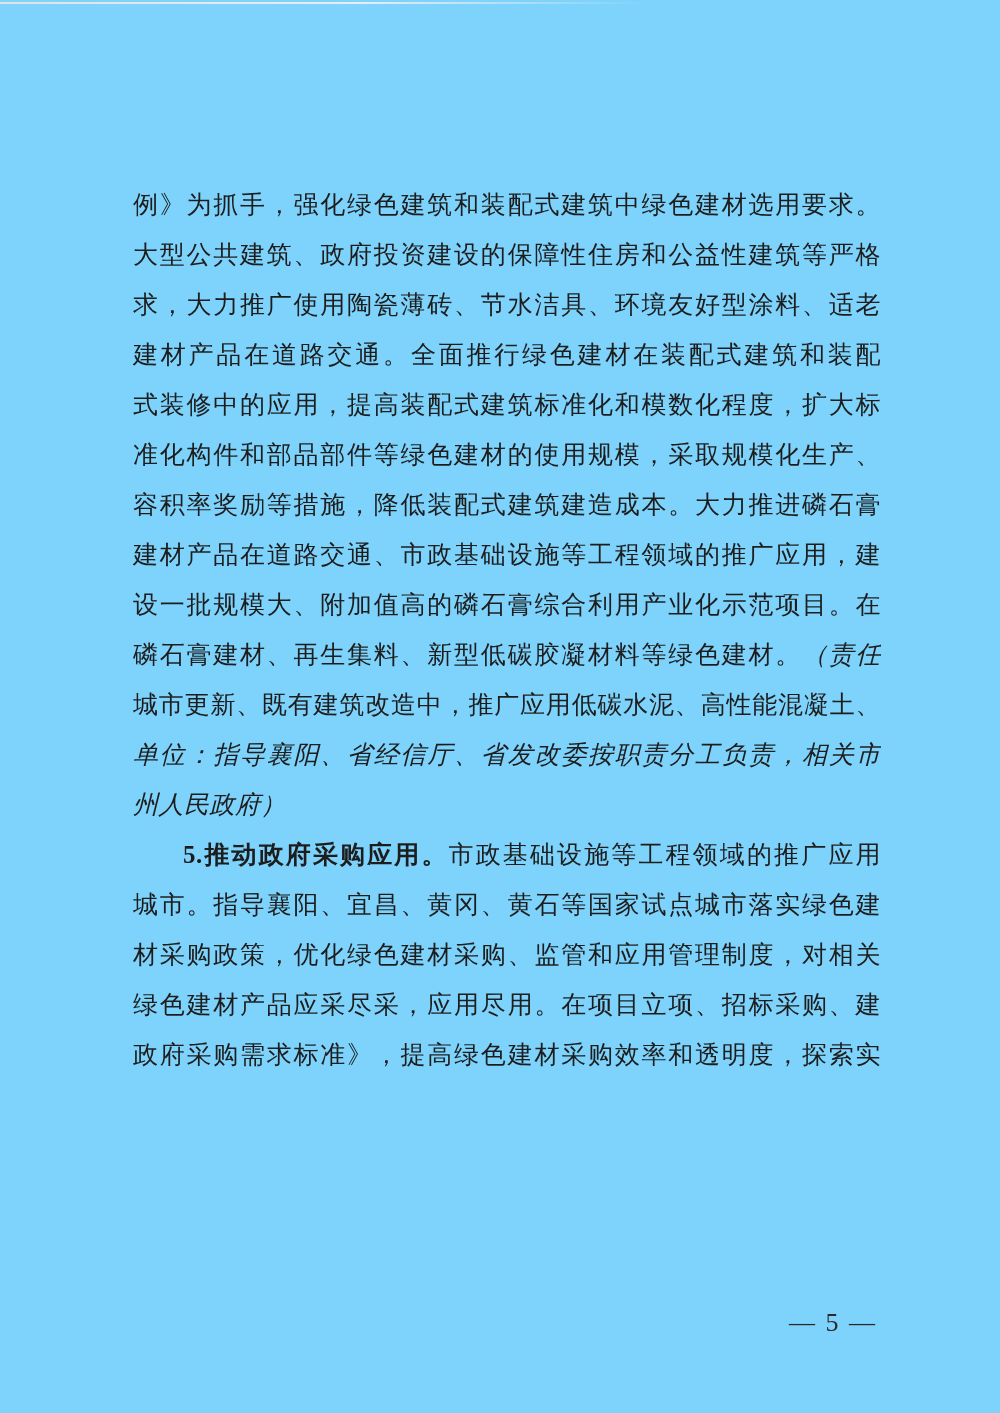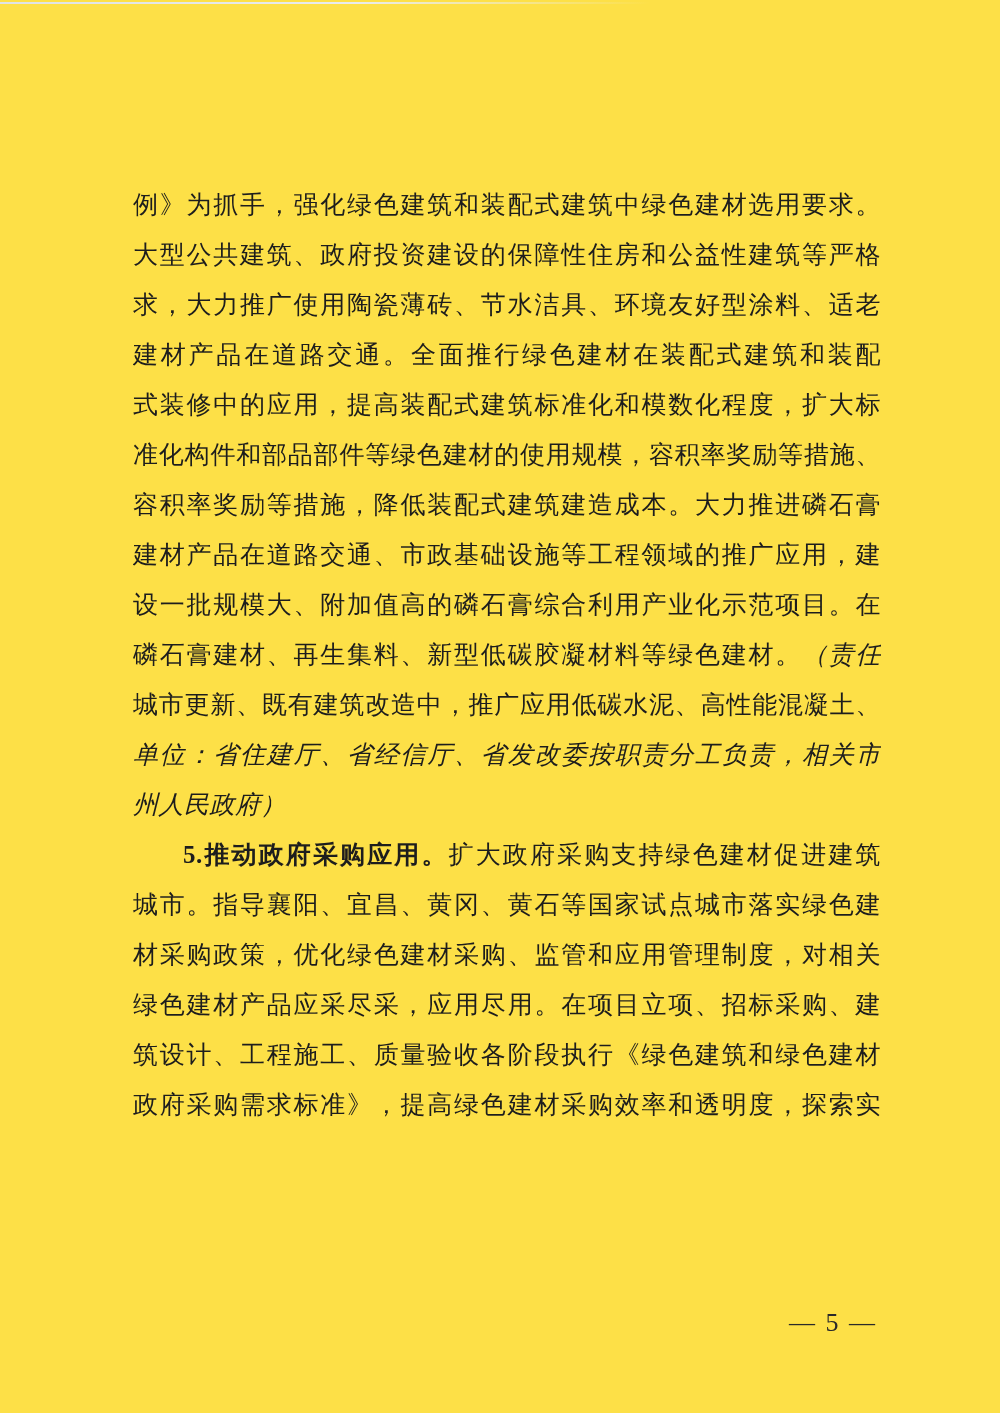--- a/index.html
+++ b/index.html
@@ -4,21 +4,21 @@
 <style>
   html, body {
     margin: 0;
     padding: 0;
     background: #ffffff;
   }
   .page {
     position: relative;
     width: 1000px;
     height: 1413px;
-    background: #fde047;
+    background: #7dd3fc;
     overflow: hidden;
     font-family: "Liberation Serif", "DejaVu Serif", serif;
   }
   .scan-artifact-line {
     position: absolute;
     top: 2px;
     left: 0;
     width: 650px;
     height: 2px;
     background: linear-gradient(to right, #dfe3e6 0%, #e9ecee 55%, rgba(233,236,238,0) 100%);
@@ -65,31 +65,30 @@
 <body>
 
 <div class="page">
   <div class="scan-artifact-line"></div>
   <main class="content" id="doc-body">
       <div class="line"><span class="seg-normal">例》为抓手，强化绿色建筑和装配式建筑中绿色建材选用要求。</span></div>
       <div class="line"><span class="seg-normal">大型公共建筑、政府投资建设的保障性住房和公益性建筑等严格</span></div>
       <div class="line"><span class="seg-normal">求，大力推广使用陶瓷薄砖、节水洁具、环境友好型涂料、适老</span></div>
       <div class="line"><span class="seg-normal">建材产品在道路交通。全面推行绿色建材在装配式建筑和装配</span></div>
       <div class="line"><span class="seg-normal">式装修中的应用，提高装配式建筑标准化和模数化程度，扩大标</span></div>
-      <div class="line"><span class="seg-normal">准化构件和部品部件等绿色建材的使用规模，容积率奖励等措施、</span></div>
+      <div class="line"><span class="seg-normal">准化构件和部品部件等绿色建材的使用规模，采取规模化生产、</span></div>
       <div class="line"><span class="seg-normal">容积率奖励等措施，降低装配式建筑建造成本。大力推进磷石膏</span></div>
       <div class="line"><span class="seg-normal">建材产品在道路交通、市政基础设施等工程领域的推广应用，建</span></div>
       <div class="line"><span class="seg-normal">设一批规模大、附加值高的磷石膏综合利用产业化示范项目。在</span></div>
       <div class="line"><span class="seg-normal">磷石膏建材、再生集料、新型低碳胶凝材料等绿色建材。</span><span class="seg-kai">（责任</span></div>
       <div class="line"><span class="seg-normal">城市更新、既有建筑改造中，推广应用低碳水泥、高性能混凝土、</span></div>
-      <div class="line"><span class="seg-kai">单位：省住建厅、省经信厅、省发改委按职责分工负责，相关市</span></div>
+      <div class="line"><span class="seg-kai">单位：指导襄阳、省经信厅、省发改委按职责分工负责，相关市</span></div>
       <div class="line short"><span class="seg-kai">州人民政府）</span></div>
-      <div class="line indent"><span class="seg-bold">5.推动政府采购应用。</span><span class="seg-normal">扩大政府采购支持绿色建材促进建筑</span></div>
+      <div class="line indent"><span class="seg-bold">5.推动政府采购应用。</span><span class="seg-normal">市政基础设施等工程领域的推广应用</span></div>
       <div class="line"><span class="seg-normal">城市。指导襄阳、宜昌、黄冈、黄石等国家试点城市落实绿色建</span></div>
       <div class="line"><span class="seg-normal">材采购政策，优化绿色建材采购、监管和应用管理制度，对相关</span></div>
       <div class="line"><span class="seg-normal">绿色建材产品应采尽采，应用尽用。在项目立项、招标采购、建</span></div>
-      <div class="line"><span class="seg-normal">筑设计、工程施工、质量验收各阶段执行《绿色建筑和绿色建材</span></div>
       <div class="line"><span class="seg-normal">政府采购需求标准》，提高绿色建材采购效率和透明度，探索实</span></div>
     </main>
   <div class="footer">
     <span>— 5 —</span>
   </div>
 </div>
 
 </body></html>

